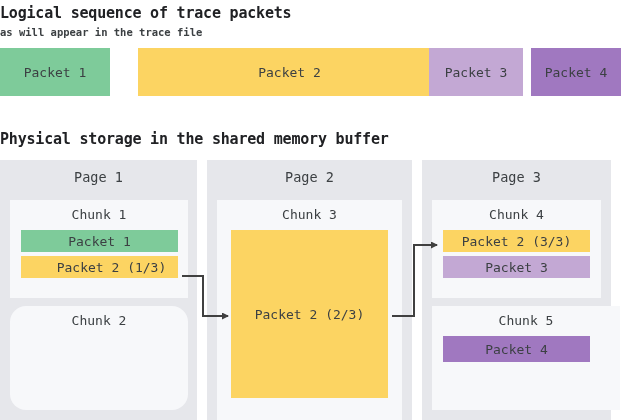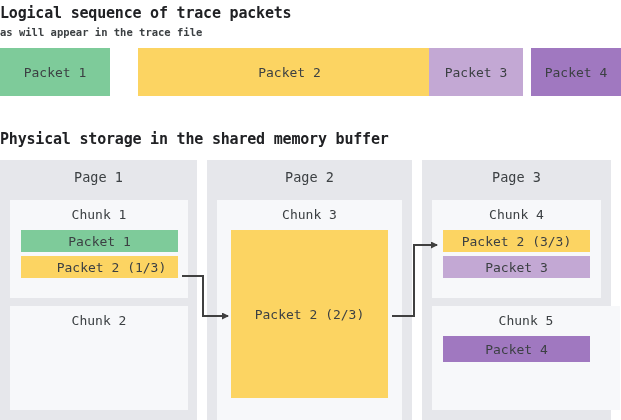--- a/index.html
+++ b/index.html
@@ -124,21 +124,21 @@
 <div class="section-title" style="left:0px; top:130px;">Physical storage in the shared memory buffer</div>
 
 <div id="pages-container">
     <div class="page" style="left: 0px; top: 160px; width: 197px; height: 260px;">
       <div class="page-title">Page 1</div>
       <div class="chunk" style="left: 10px; top: 40px; width: 178px; height: 98px;">
         <div class="chunk-title">Chunk 1</div>
         <div class="packet-block" style="left: 11px; top: 30px; width: 157px; height: 22px; background: rgb(126, 203, 154);">Packet 1</div>
         <div class="packet-block" style="left: 11px; top: 56px; width: 157px; height: 22px; background: rgb(252, 212, 98); padding-left: 24px;">Packet 2 (1/3)</div>
       </div>
-      <div class="chunk" style="left: 10px; top: 146px; width: 178px; height: 104px;">
+      <div class="chunk" style="left: 10px; top: 146px; width: 178px; height: 104px; border-radius: 16px;">
         <div class="chunk-title">Chunk 2</div>
       </div>
     </div>
     <div class="page" style="left: 207px; top: 160px; width: 205px; height: 260px;">
       <div class="page-title">Page 2</div>
       <div class="chunk" style="left: 10px; top: 40px; width: 185px; height: 256px;">
         <div class="chunk-title">Chunk 3</div>
         <div class="packet-block" style="left: 14px; top: 30px; width: 157px; height: 168px; background: rgb(252, 212, 98);">Packet 2 (2/3)</div>
       </div>
     </div>

